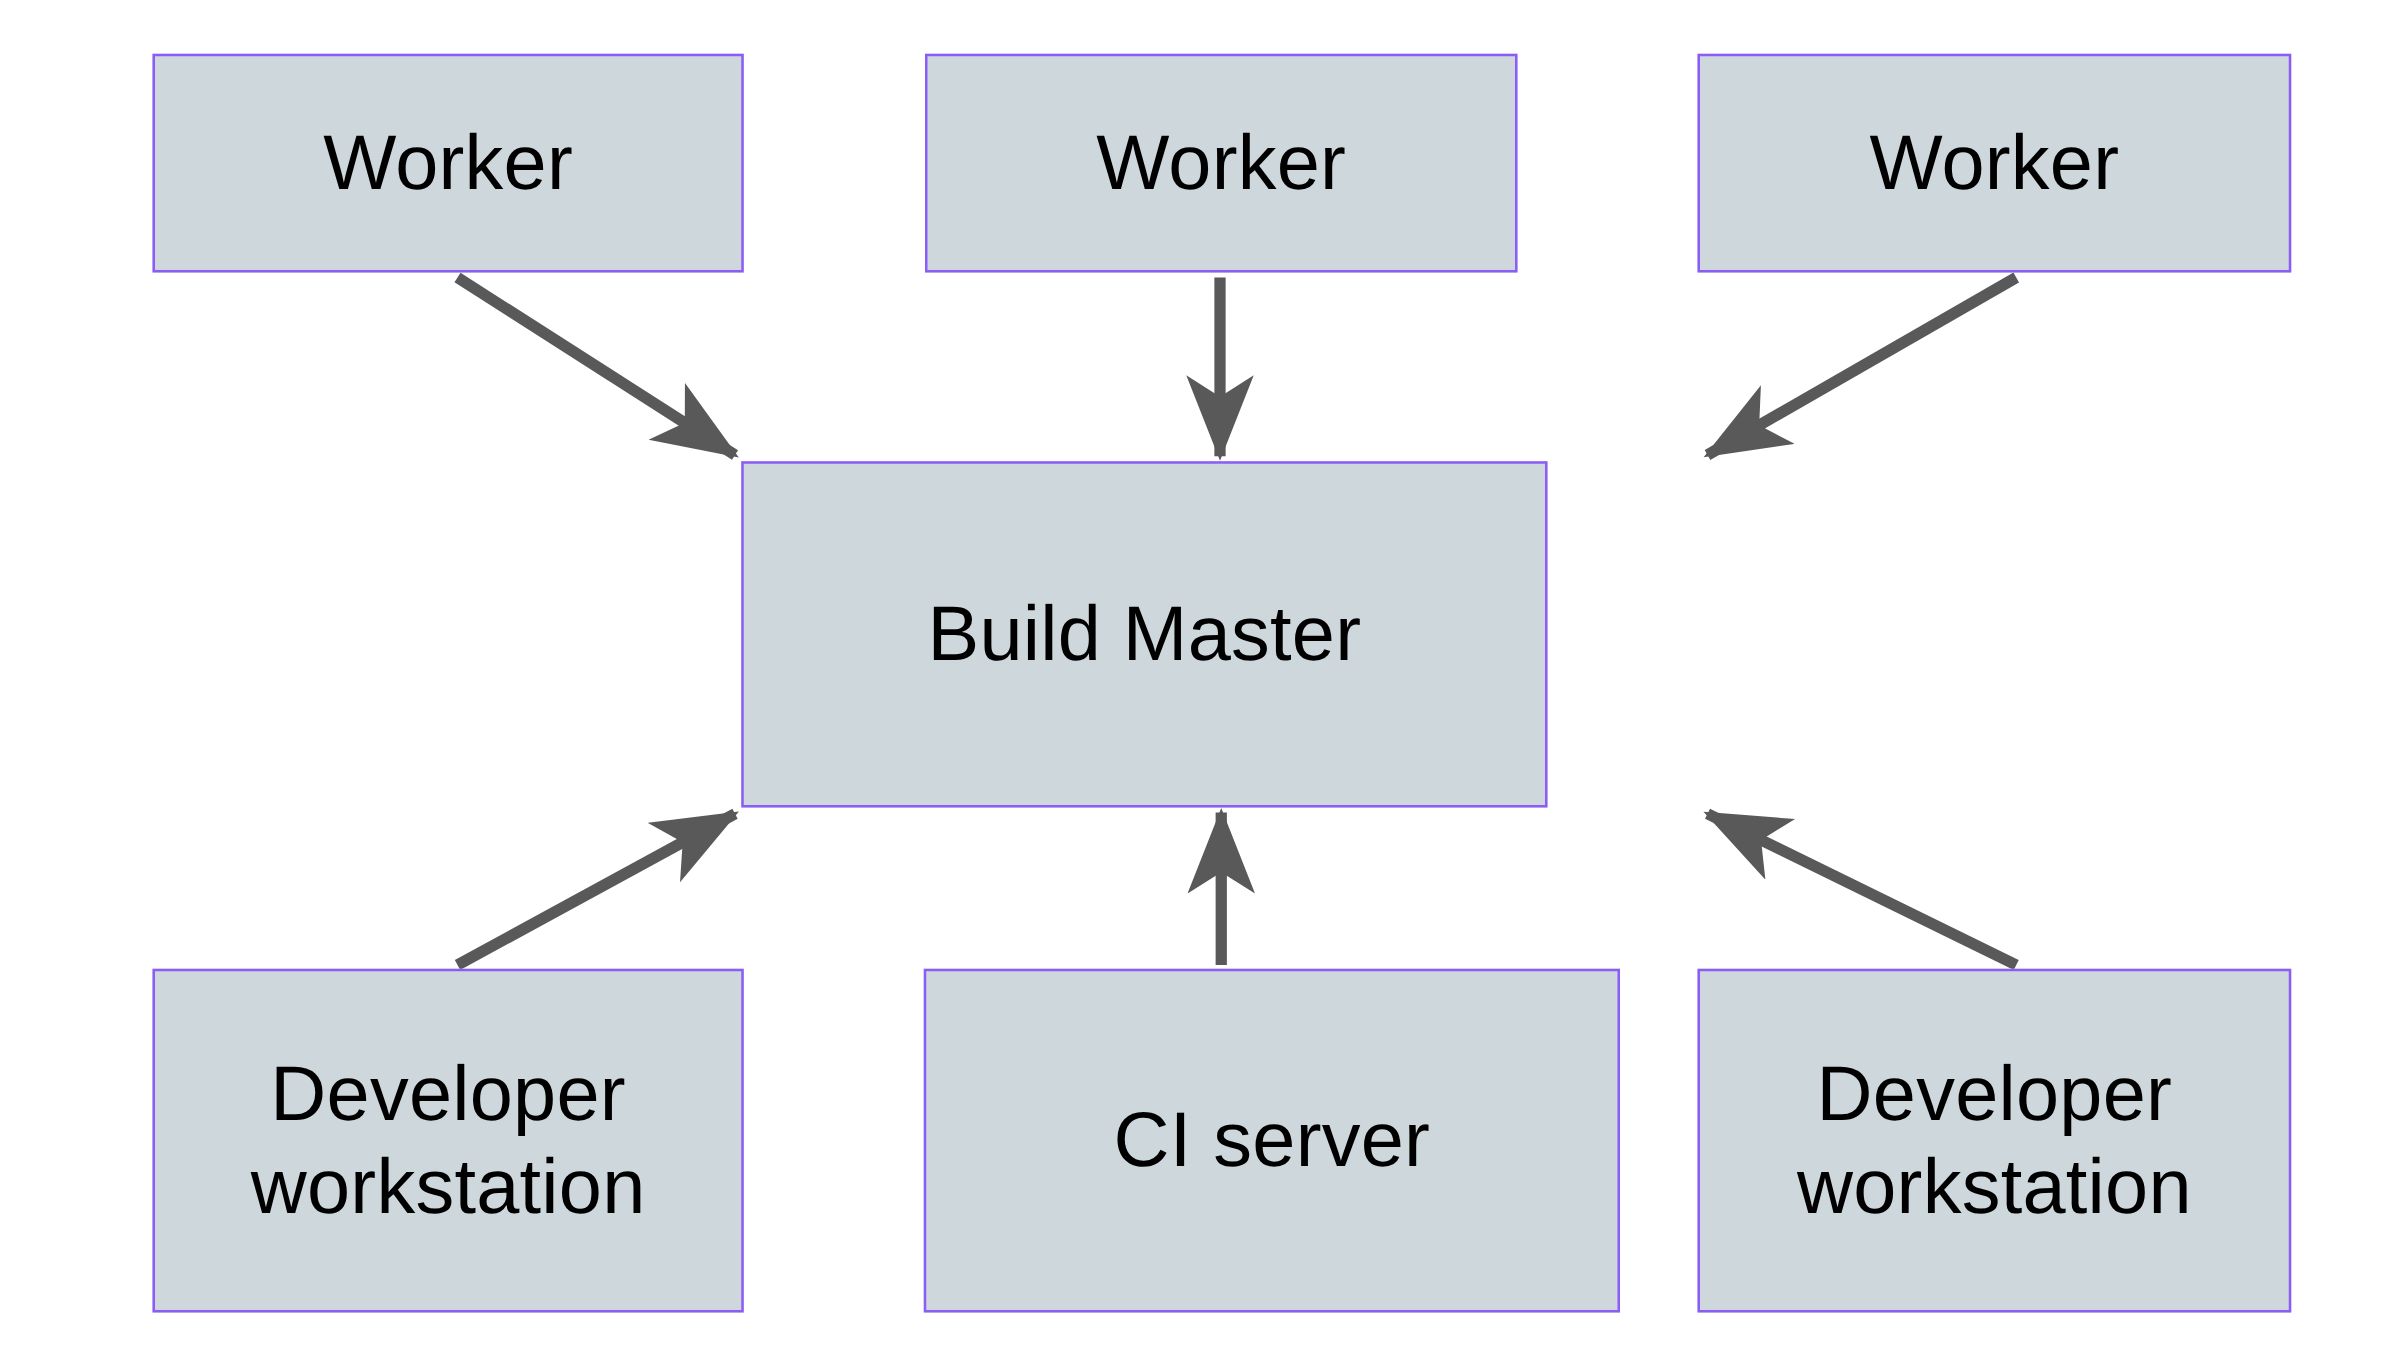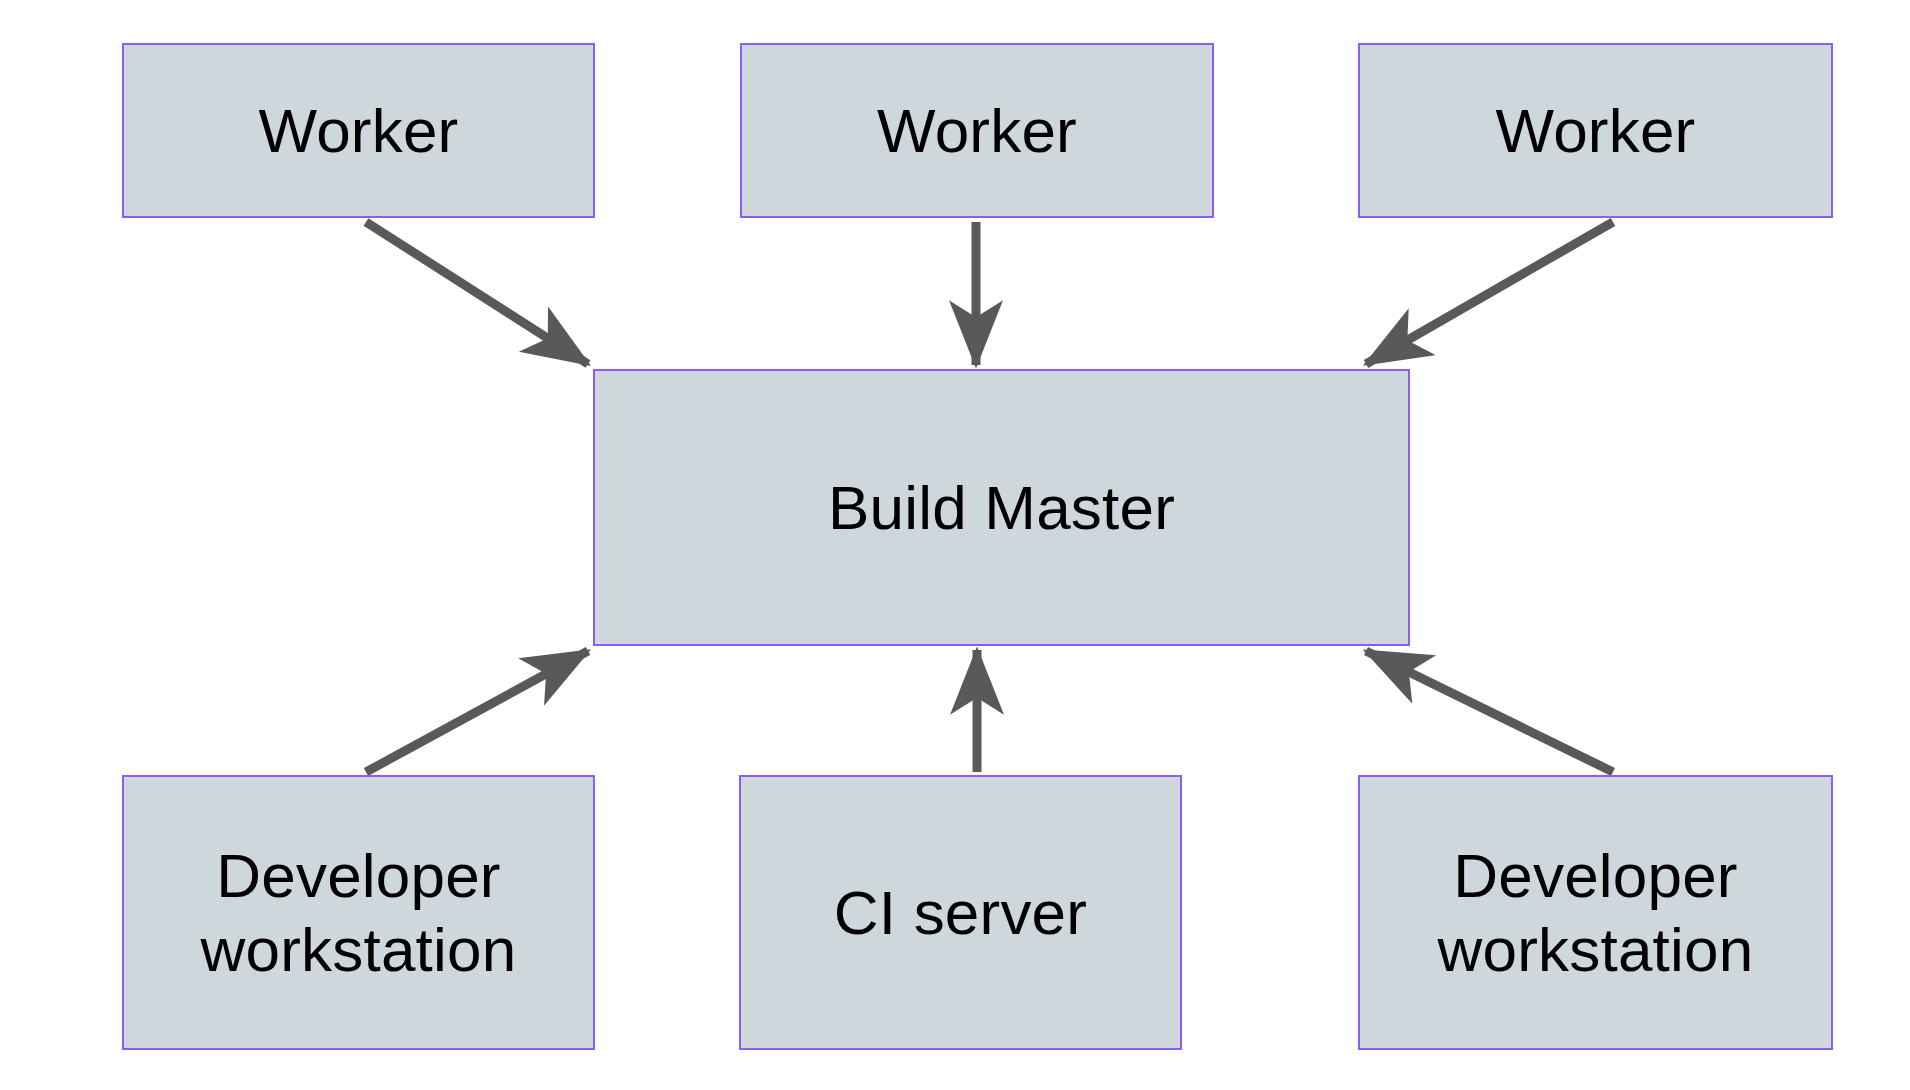--- a/index.html
+++ b/index.html
@@ -42,23 +42,23 @@
     letter-spacing: 0.2px;
   }
   .node-label {
     display: block;
     padding: 0 10px;
     white-space: pre-line;
   }
   .n-worker1 { left: 122px;  top: 43px;  width: 473px; height: 175px; font-size: 62px; }
   .n-worker2 { left: 740px;  top: 43px;  width: 474px; height: 175px; font-size: 62px; }
   .n-worker3 { left: 1358px; top: 43px;  width: 475px; height: 175px; font-size: 62px; }
-  .n-master  { left: 593px;  top: 369px; width: 817px; height: 277px; font-size: 62px; }
+  .n-master  { left: 593px;  top: 369px; width: 645px; height: 277px; font-size: 62px; }
   .n-devl    { left: 122px;  top: 775px; width: 473px; height: 275px; font-size: 62px; }
-  .n-ci      { left: 739px;  top: 775px; width: 443px; height: 275px; font-size: 62px; align-items: center; }
+  .n-ci      { left: 739px;  top: 775px; width: 557px; height: 275px; font-size: 62px; align-items: center; }
   .n-devr    { left: 1358px; top: 775px; width: 475px; height: 275px; font-size: 62px; }
 </style>
 </head>
 <body>
 
 <div id="diagram-root">
 
   <svg id="edge-layer" viewBox="0 0 1910 1090" width="1910" height="1090" xmlns="http://www.w3.org/2000/svg">
     <defs>
       <marker id="arrowhead" markerWidth="8" markerHeight="8" refX="7.2" refY="3" orient="auto" markerUnits="strokeWidth">

